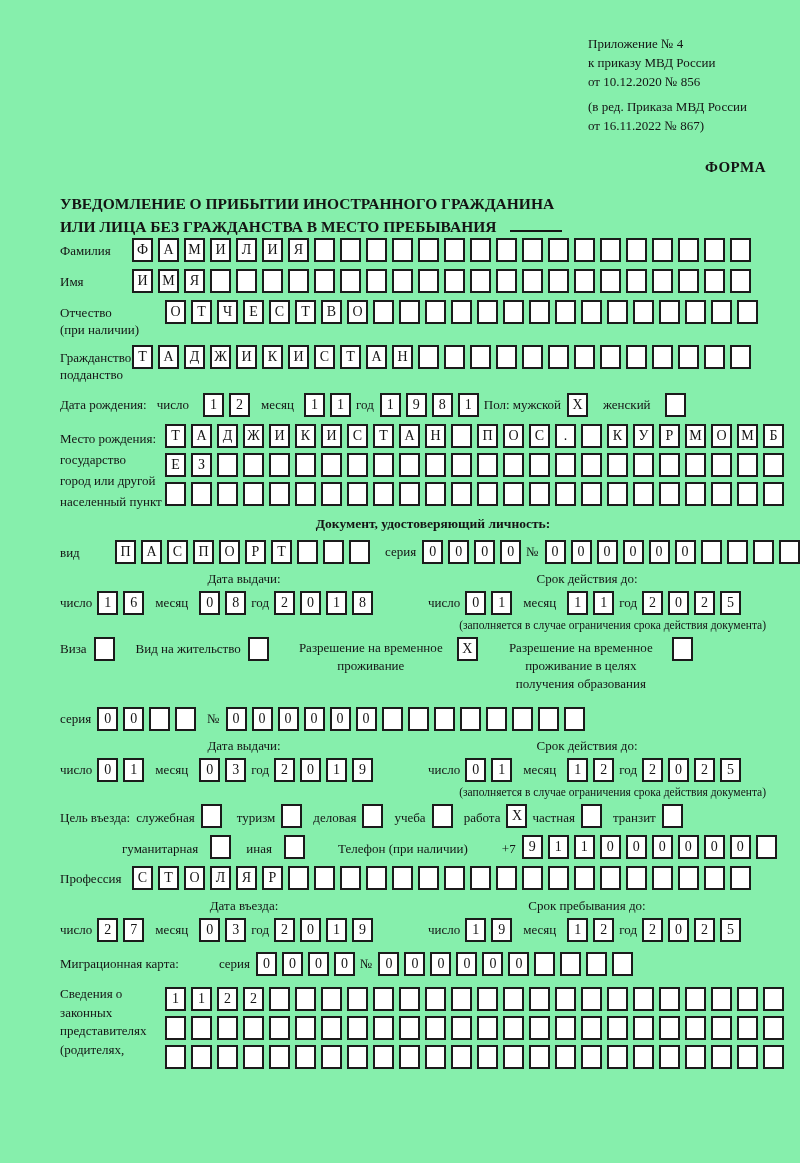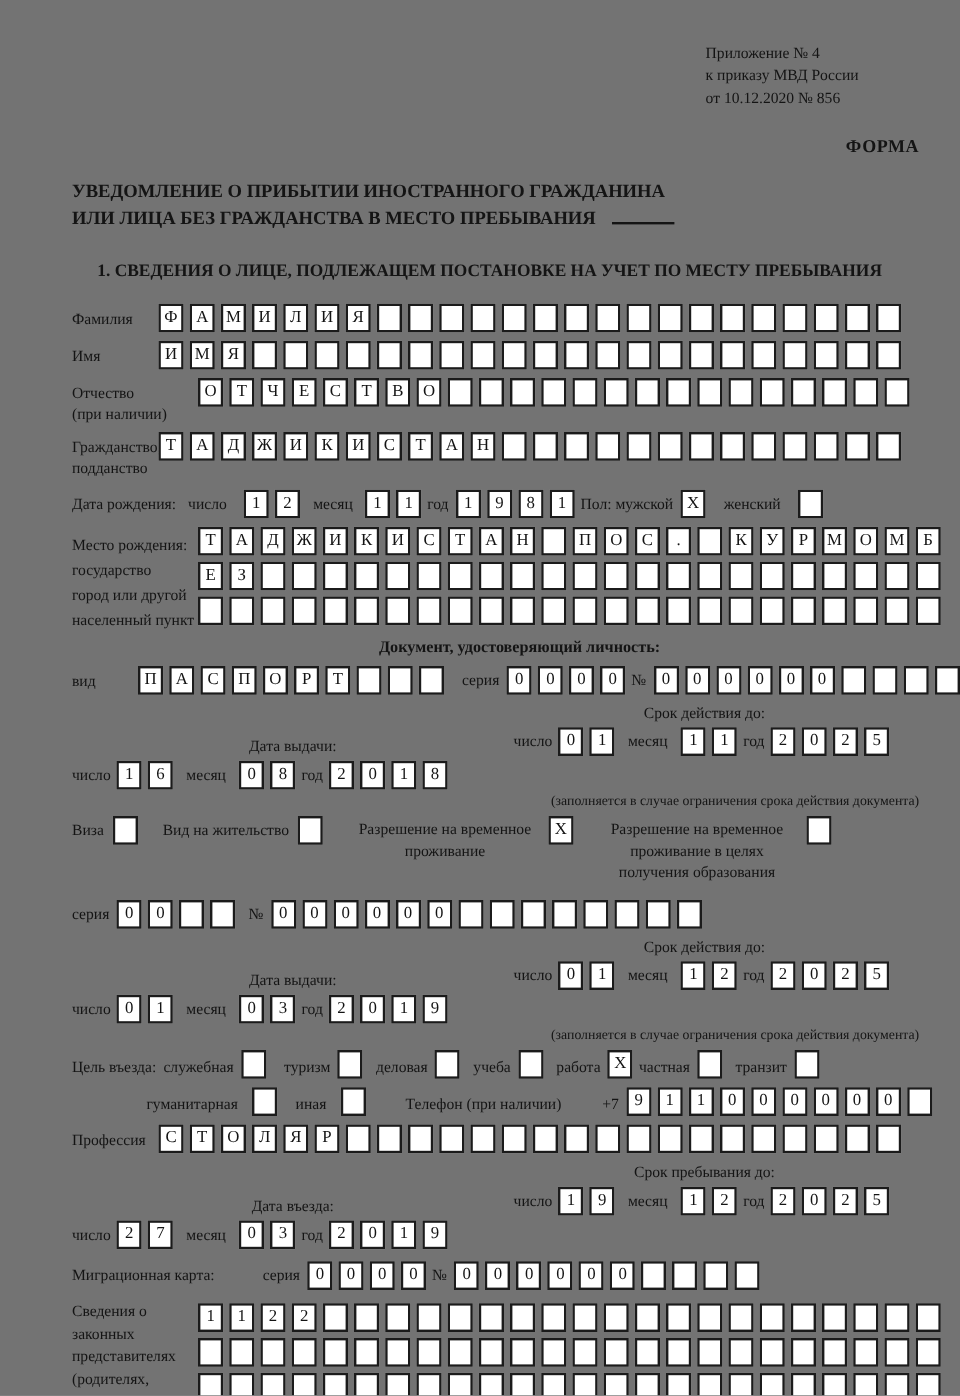--- a/index.html
+++ b/index.html
@@ -1,17 +1,17 @@
 <!DOCTYPE html>
 <html><head>
 <meta charset="utf-8">
 <style>
   html,body{margin:0;padding:0;background:#888;}
   .page{
-    position:relative;width:800px;height:1163px;background:#737373;color:#141414;
+    position:relative;width:800px;height:1163px;background:#86efac;color:#141414;
     font-family:"Liberation Serif", serif;overflow:hidden;box-sizing:border-box;
     padding:34px 34px 0 60px;margin:0 auto;
   }
   .annex{margin-left:528px;font-size:13px;line-height:19px;}
   .annex .rev{margin-top:6px;}
   .forma{text-align:right;font-weight:bold;font-size:15px;margin-top:24px;letter-spacing:.5px;}
   .title{text-align:left;font-weight:bold;font-size:15.5px;line-height:23px;margin-top:16px;}
   .blank-line{display:inline-block;width:52px;border-bottom:2px solid #141414;margin-left:14px;}
   .sect{font-weight:bold;font-size:14.5px;text-align:center;margin:24px 0 18px -10px;white-space:nowrap;}
   .frow{display:flex;align-items:flex-start;margin-bottom:7px;}
@@ -23,21 +23,21 @@
     flex:none;width:21px;height:24px;box-sizing:border-box;border:2px solid #1b1b1b;
     margin-right:5px;text-align:center;font-size:14px;line-height:20px;background:#fff;
   }
   .cellrows{display:flex;flex-direction:column;}
   .cellrows .cells{margin-bottom:5px;}
   .inl{font-size:13px;padding-top:4px;white-space:nowrap;flex:none;text-align:center;}
   .gap6{margin-left:6px;} .gap10{margin-left:10px;} .gap14{margin-left:14px;}
   .doc-title{text-align:center;font-weight:bold;font-size:13.5px;margin:4px 0 8px 40px;}
   .datepair{display:flex;margin-bottom:4px;}
   .dgroup{flex:none;}
-  .dg-l{width:368px;margin-top:28px;}
+  .dg-l{width:368px;}
   .dg-title{font-size:13px;text-align:center;margin-bottom:4px;}
   .dg-row{display:flex;align-items:flex-start;}
   .dg-row .inl{margin-right:5px;}
   .note{font-size:11.5px;text-align:right;margin:2px 0 6px 0;}
   .intro{font-size:13.5px;line-height:24px;}
   .opts{display:flex;align-items:flex-start;margin:4px 0 14px 0;}
   .opt{display:flex;align-items:flex-start;flex:none;}
   .opt .olabel{font-size:13px;padding-top:4px;margin-right:7px;}
   .opt .owrap{font-size:13px;line-height:18px;text-align:center;margin-right:7px;padding-top:2px;}
   .w150{width:158px;} .w168{width:168px;}
@@ -48,32 +48,35 @@
 </style>
 </head>
 <body>
 
 <div class="page">
 
   <div class="annex">
     <div>Приложение № 4</div>
     <div>к приказу МВД России</div>
     <div>от 10.12.2020 № 856</div>
+    <div class="rev">
+      <div>(в ред. Приказа МВД России</div>
+      <div>от 16.11.2022 № 867)</div>
+    </div>
   </div>
 
   <div class="forma">ФОРМА</div>
 
   <div class="title">
     <div>УВЕДОМЛЕНИЕ О ПРИБЫТИИ ИНОСТРАННОГО ГРАЖДАНИНА</div>
     <div>
       <span>ИЛИ ЛИЦА БЕЗ ГРАЖДАНСТВА В МЕСТО ПРЕБЫВАНИЯ</span><span class="blank-line"></span>
     </div>
   </div>
 
-  <div class="sect">1. СВЕДЕНИЯ О ЛИЦЕ, ПОДЛЕЖАЩЕМ ПОСТАНОВКЕ НА УЧЕТ ПО МЕСТУ ПРЕБЫВАНИЯ</div>
 
   <div class="frow">
     <div class="lab w72">Фамилия</div>
     <div class="cells">
         <span class="cell">Ф</span>
         <span class="cell">А</span>
         <span class="cell">М</span>
         <span class="cell">И</span>
         <span class="cell">Л</span>
         <span class="cell">И</span>

